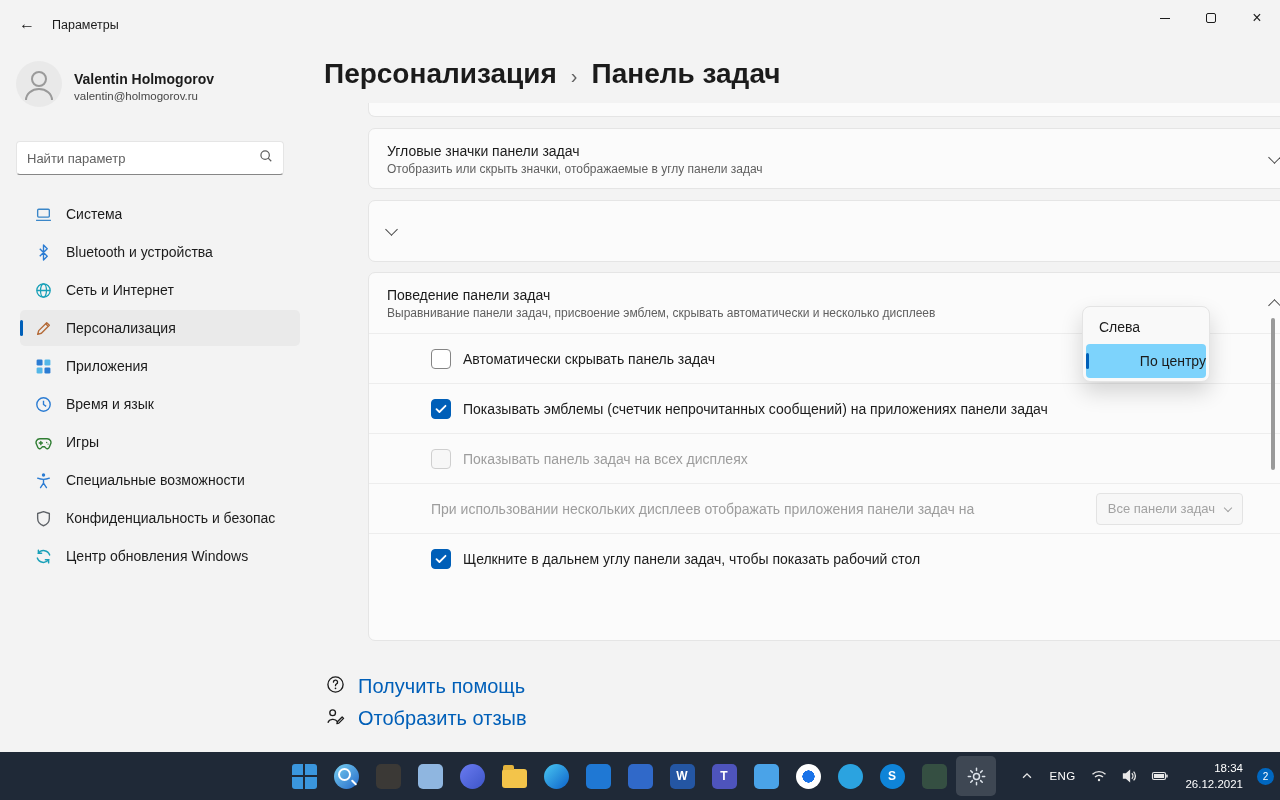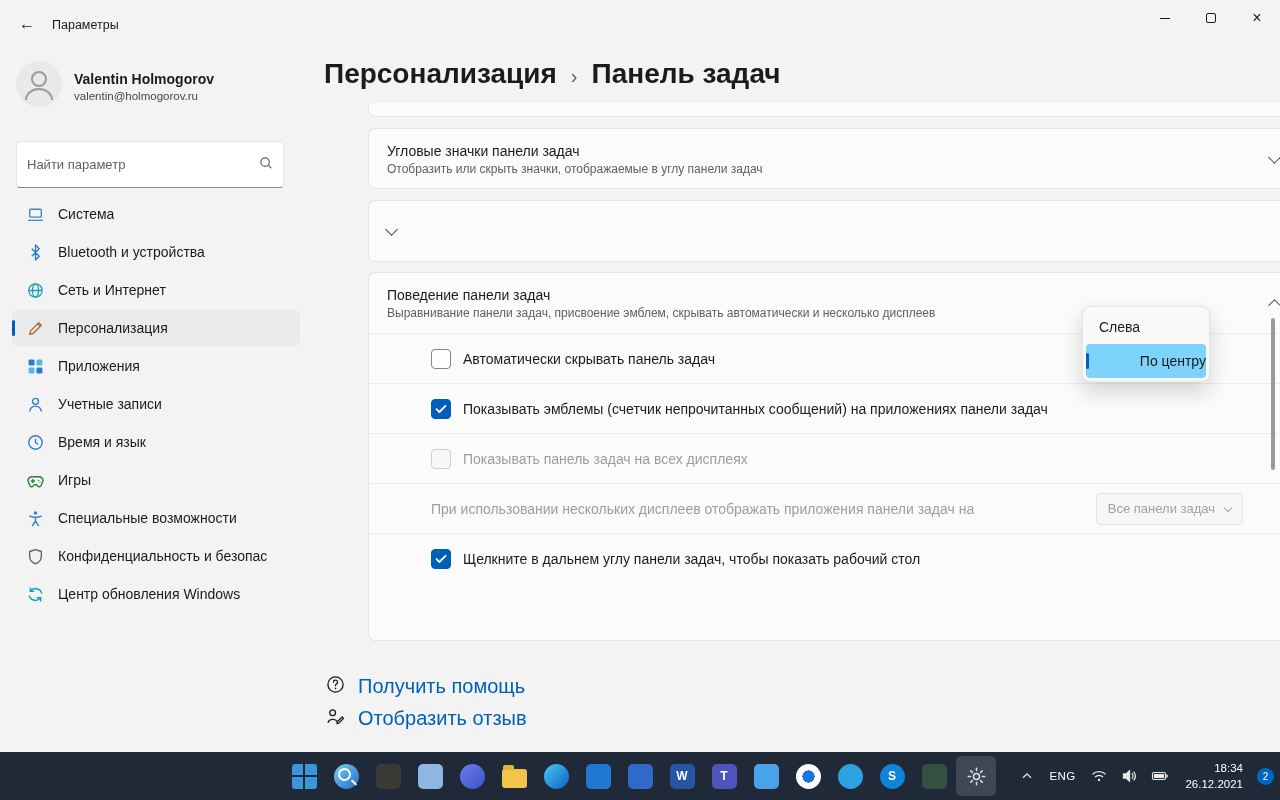--- a/index.html
+++ b/index.html
@@ -19,27 +19,27 @@
   .win-btn { width:46px; height:36px; display:flex; align-items:center; justify-content:center; }
   .min-glyph { width:10px; height:1px; background:#1b1b1b; }
   .max-glyph { width:10px; height:10px; border:1px solid #1b1b1b; border-radius:2px; }
   .close-glyph { font-size:16px; line-height:1; }
 
   
   .sidebar { position:absolute; left:0; top:48px; width:312px; bottom:48px; }
   .profile { position:absolute; left:16px; top:13px; display:flex; align-items:center; gap:12px; }
   .profile-name { font-size:14px; font-weight:700; }
   .profile-email { font-size:11.5px; color:#474747; margin-top:3px; }
-  .searchbox { position:absolute; left:16px; top:93px; width:268px; height:47px; background:#ffffff;
+  .searchbox { position:absolute; left:16px; top:93px; width:268px; height:34px; background:#ffffff;
     border:1px solid #e5e5e5; border-bottom:1px solid #868686; border-radius:4px;
     display:flex; align-items:center; padding:0 10px; }
   .searchbox input { flex:1; border:none; outline:none; background:transparent;
     font-family:inherit; font-size:13px; color:#1b1b1b; }
   .searchbox input::placeholder { color:#616161; }
-  .nav { position:absolute; top:146px; left:0; right:0; }
+  .nav { position:absolute; top:146px; left:0; right:0;padding-left:8px; }
   .nav-item { position:relative; height:36px; margin:2px 12px; display:flex; align-items:center;
     gap:14px; padding-left:14px; border-radius:5px; font-size:14px; white-space:nowrap; overflow:hidden; }
   .nav-item.selected { background:#eaeaea; }
   .nav-item.selected::before { content:""; position:absolute; left:0; top:10px; width:3px; height:16px;
     background:#005fb8; border-radius:2px; }
   .nav-icon { width:18px; flex:none; display:flex; align-items:center; justify-content:center; }
   .nav-label { overflow:hidden; text-overflow:clip; }
 
   
   .breadcrumb { position:absolute; left:324px; top:58px; font-size:28px; font-weight:600;
@@ -216,29 +216,20 @@
             <rect x="8.9" y="1.5" width="5.6" height="5.6" rx="1.2" fill="#54b7e8"></rect>
             <rect x="1.5" y="8.9" width="5.6" height="5.6" rx="1.2" fill="#54b7e8"></rect>
             <rect x="8.9" y="8.9" width="5.6" height="5.6" rx="1.2" fill="#2b7cd3"></rect>
           </svg>
         </span>
       <span class="nav-label">Приложения</span>
     </div>
     <div class="nav-item">
       <span class="nav-icon">
           <svg width="17" height="17" viewBox="0 0 16 16" fill="none" stroke="#2b7cd3" stroke-width="1.3">
-            <circle cx="8" cy="5" r="2.8"></circle>
-            <path d="M2.5 14.5 a5.5 5 0 0 1 11 0"></path>
-          </svg>
-        </span>
-      <span class="nav-label">Учетные записи</span>
-    </div>
-    <div class="nav-item">
-      <span class="nav-icon">
-          <svg width="17" height="17" viewBox="0 0 16 16" fill="none" stroke="#2b7cd3" stroke-width="1.3">
             <circle cx="8" cy="8" r="6.3"></circle>
             <path d="M8 4.5 V8 l2.5 1.8"></path>
           </svg>
         </span>
       <span class="nav-label">Время и язык</span>
     </div>
     <div class="nav-item">
       <span class="nav-icon">
           <svg width="17" height="17" viewBox="0 0 16 16" fill="none" stroke="#2f7d32" stroke-width="1.3" stroke-linejoin="round">
             <path d="M4.5 4.5 h7 a3.5 3.5 0 0 1 3 5.3 l-1.2 3 a1.8 1.8 0 0 1 -3 .5 L9 12 H7 l-1.3 1.3 a1.8 1.8 0 0 1 -3 -.5 l-1.2-3 a3.5 3.5 0 0 1 3-5.3 z"></path>

